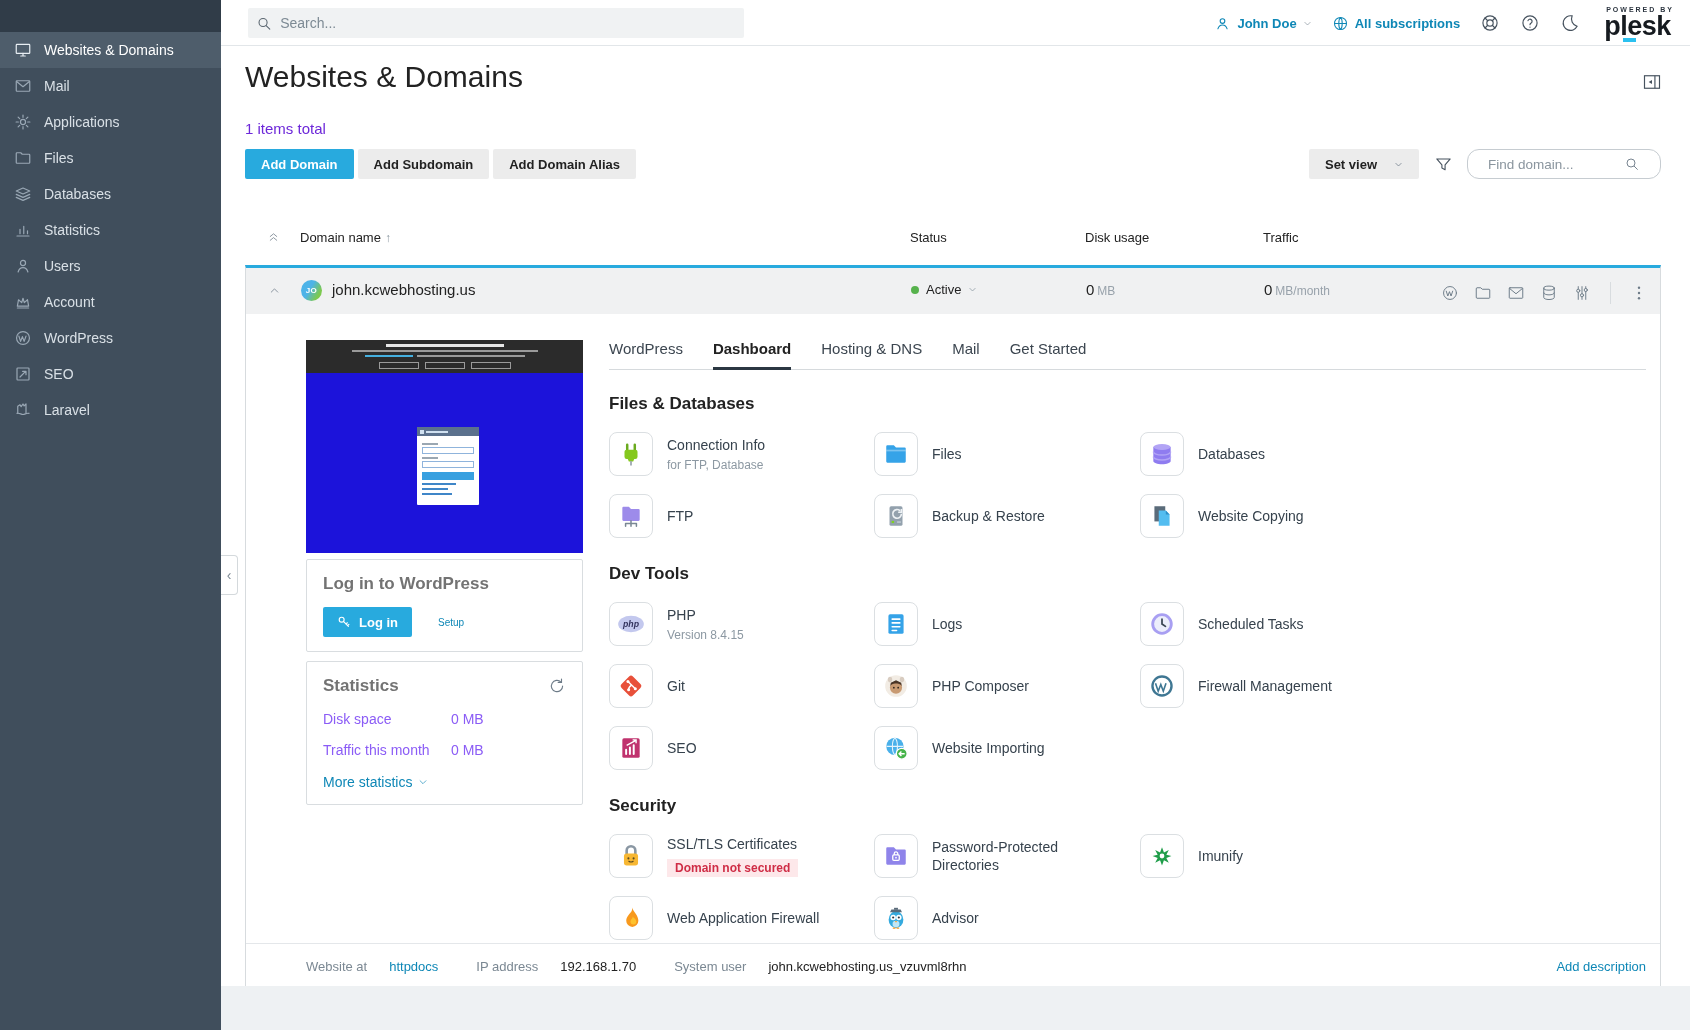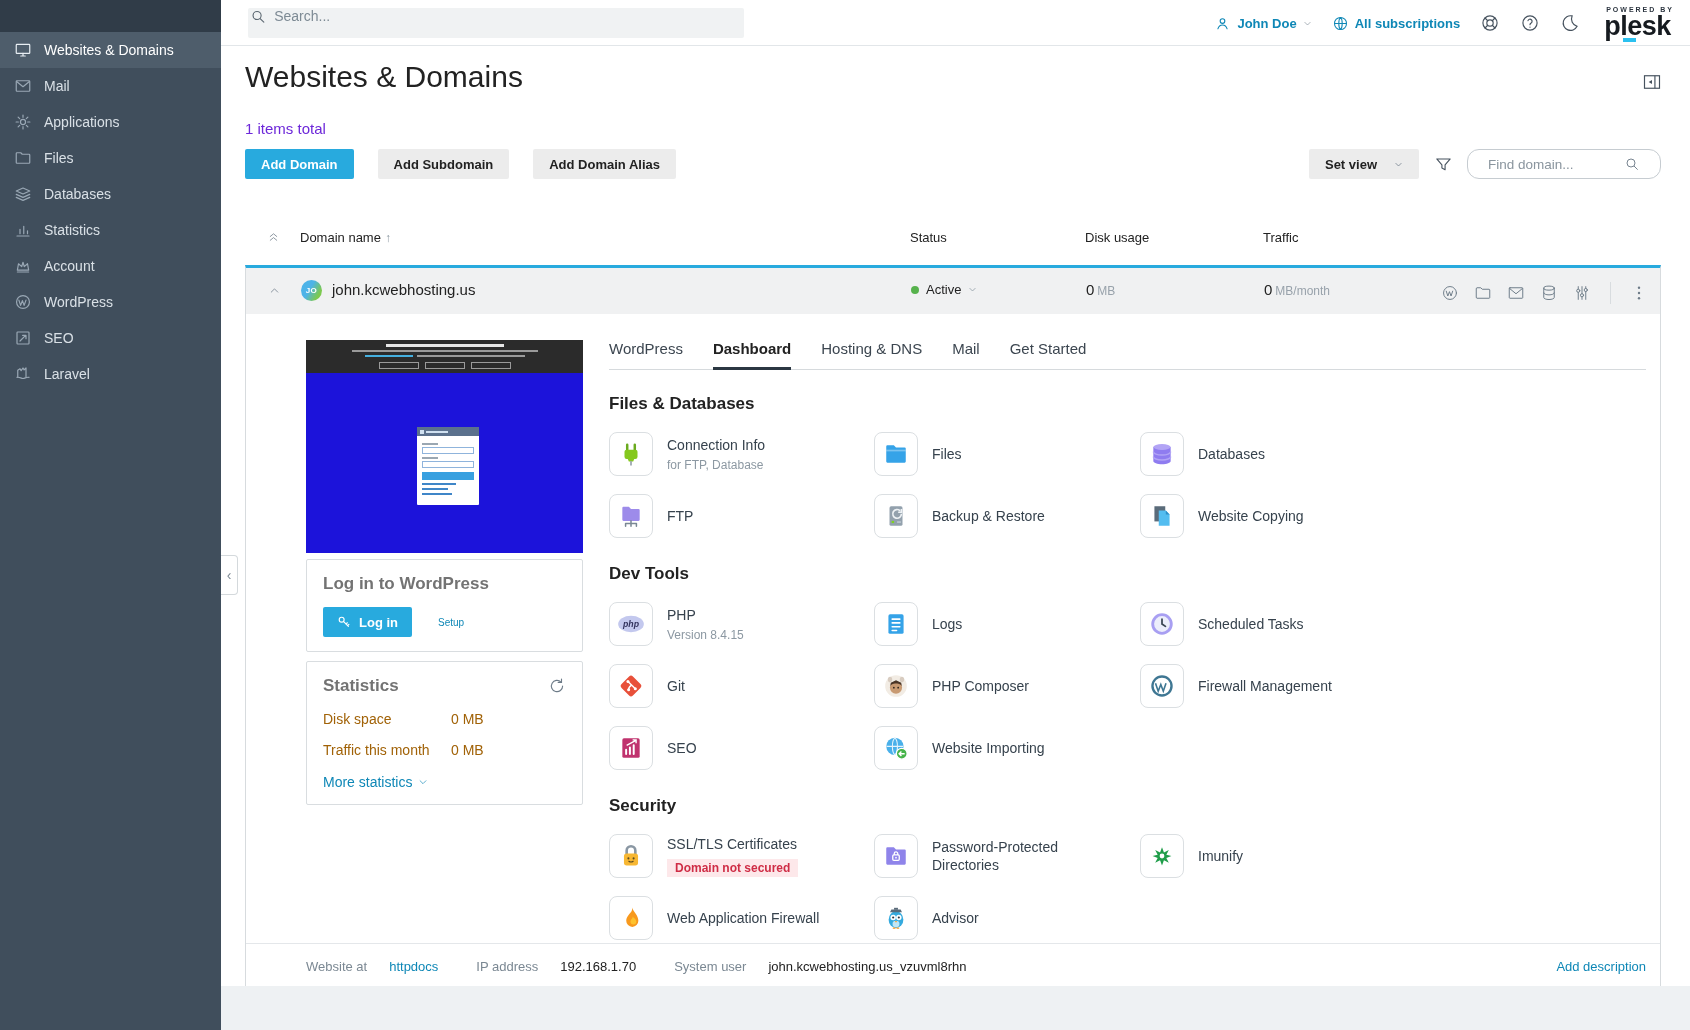--- a/index.html
+++ b/index.html
@@ -9,41 +9,41 @@
 
 .sidebar{position:absolute;left:0;top:0;width:221px;height:1030px;background:#404e5c}
 .sidebar-top{height:32px;background:#303c48}
 .nav-item{display:flex;align-items:center;gap:12px;height:36px;padding:0 14px;color:#d9e0e6;font-size:14px;cursor:pointer}
 .nav-item.active{background:#4e5d6b;color:#fff}
 .nav-item .nicon{width:18px;height:18px;flex:none}
 .nicon svg{stroke:#9aa8b5;fill:none;stroke-width:1.6;stroke-linecap:round;stroke-linejoin:round}
 .nav-item.active .nicon svg{stroke:#e8eef3}
 
 .topbar{position:absolute;left:221px;top:0;width:1469px;height:46px;background:#fff;border-bottom:1px solid #e2e6e9}
-.search{position:absolute;left:27px;top:8px;width:496px;height:30px;background:#f0f2f3;border-radius:2px;display:flex;align-items:flex-start;padding:0 2px;gap:8px}
+.search{position:absolute;left:27px;top:8px;width:496px;height:30px;background:#f0f2f3;border-radius:2px;display:flex;align-items:center;padding:0 8px;gap:8px}
 .search input{border:0;background:transparent;outline:none;font-size:14px;color:#333;width:100%;font-family:inherit}
 .search input::placeholder{color:#7d8a94}
 .tb-right{position:absolute;right:16px;top:0;height:46px;display:flex;align-items:center;gap:20px}
 .tb-link{display:flex;align-items:center;gap:6px;color:#0e87b6;font-size:13px;font-weight:700;cursor:pointer;white-space:nowrap}
 .tb-icon{width:20px;height:20px;cursor:pointer}
 .tb-icon svg{stroke:#46525e;fill:none;stroke-width:1.4;stroke-linecap:round}
 .tb-link svg{stroke:#0e87b6;fill:none;stroke-width:1.5;stroke-linecap:round}
 .plesk-logo{position:relative;line-height:1;margin-left:4px;cursor:pointer}
 .powered{font-size:7px;letter-spacing:2px;color:#2c3540;font-weight:700;margin-left:2px}
 .brand{font-size:27px;font-weight:700;color:#161b20;letter-spacing:-.5px}
 .brand-bar{position:absolute;left:19px;bottom:-2px;width:13px;height:4px;background:#2bc1f0}
 
 .main{position:absolute;left:221px;top:46px;width:1469px;height:940px;background:#fff}
 .graybottom{position:absolute;left:221px;top:986px;width:1469px;height:44px;background:#eef1f3}
 .drawer-handle{position:absolute;left:221px;top:555px;width:17px;height:40px;background:#fff;border:1px solid #d4d9dc;border-left:none;border-radius:0 4px 4px 0;display:flex;align-items:center;justify-content:center;color:#7c8893;font-size:14px;cursor:pointer}
 .page-title{position:absolute;left:24px;top:14px;font-size:30px;font-weight:400;color:#222}
 .panel-toggle{position:absolute;right:28px;top:26px;width:20px;height:20px;cursor:pointer}
 .panel-toggle svg{stroke:#46525e;fill:none;stroke-width:1.4}
 .items-total{position:absolute;left:24px;top:74px;font-size:15px;color:#6d28d9}
-.actions{position:absolute;left:24px;top:103px;display:flex;gap:24px}
+.actions{position:absolute;left:24px;top:103px;display:flex;gap:4px}
 .btn{height:30px;padding:0 16px;border:0;border-radius:2px;font-family:"Liberation Sans",sans-serif;font-size:13px;font-weight:700;cursor:pointer}
 .btn-primary{background:#28aade;color:#fff}
 .btn-gray{background:#ececec;color:#222}
 .view-tools{position:absolute;right:29px;top:103px;display:flex;align-items:center;gap:10px}
 .filter-btn{width:28px;height:28px;display:flex;align-items:center;justify-content:center;cursor:pointer}
 .filter-btn svg{stroke:#46525e;fill:none;stroke-width:1.4;stroke-linejoin:round}
 .find-box{width:194px;height:30px;border:1px solid #c6ccd1;border-radius:12px;background:#fff;display:flex;align-items:center;padding:0 20px}
 .find-box input{border:0;outline:none;font-size:13.5px;color:#333;width:100%;font-family:inherit}
 .find-box input::placeholder{color:#8a959e}
 .find-box svg{stroke:#6d7b88;fill:none;stroke-width:1.4;flex:none}
@@ -100,21 +100,21 @@
 .wpcard{margin-top:6px}
 .sc-title{font-size:17px;font-weight:700;color:#737373}
 .wp-actions{display:flex;align-items:center;gap:26px;margin-top:13px}
 .login-btn{display:flex;align-items:center;gap:8px;height:30px;padding:0 14px;background:#28aade;border:0;border-radius:2px;color:#fff;font-size:13px;font-weight:700;font-family:inherit;cursor:pointer}
 .setup-link{color:#0e87b6;font-size:10px;cursor:pointer}
 
 .statscard{margin-top:9px}
 .st-head{display:flex;justify-content:space-between;align-items:center}
 .refresh{width:18px;height:18px;cursor:pointer}
 .refresh svg{stroke:#6d7b88;fill:none;stroke-width:1.5;stroke-linecap:round}
-.st-row{display:flex;margin-top:15px;font-size:14px;color:#a16207}
+.st-row{display:flex;margin-top:15px;font-size:14px;color:#8b5cf6}
 .st-label{width:128px}
 .more-link{display:flex;align-items:center;gap:6px;color:#0e87b6;font-size:14px;margin-top:16px;cursor:pointer}
 .caret{width:10px;height:10px}
 .caret svg{stroke:currentColor;fill:none;stroke-width:1.6;stroke-linecap:round;stroke-linejoin:round}
 
 .tabs{display:flex;gap:30px;border-bottom:1px solid #d6dadd}
 .tab{font-size:15px;color:#3c4650;padding-bottom:10px;cursor:pointer}
 .tab.active{color:#222;font-weight:700;border-bottom:3px solid #2b3742;margin-bottom:-1px}
 
 .section{margin-top:24px}
@@ -182,20 +182,29 @@
     <span>Databases</span>
   </div>
   <div class="nav-item">
     <span class="nicon">
         <svg viewBox="0 0 24 24">
           <path d="M4 20h16"></path>
           <path d="M8 17v-6M13 17V7M18 17v-4"></path>
         </svg>
       </span>
     <span>Statistics</span>
+  </div>
+  <div class="nav-item">
+    <span class="nicon">
+        <svg viewBox="0 0 24 24">
+          <circle cx="12" cy="8" r="3.4"></circle>
+          <path d="M5.5 20c1-4 3.7-5.8 6.5-5.8s5.5 1.8 6.5 5.8"></path>
+        </svg>
+      </span>
+    <span>Users</span>
   </div>
   <div class="nav-item">
     <span class="nicon">
         <svg viewBox="0 0 24 24">
           <path d="M4.5 17.5L6 9l4.3 3.8L12 7l1.7 5.8L18 9l1.5 8.5z"></path>
           <path d="M4.5 20h15"></path>
         </svg>
       </span>
     <span>Account</span>
   </div>

